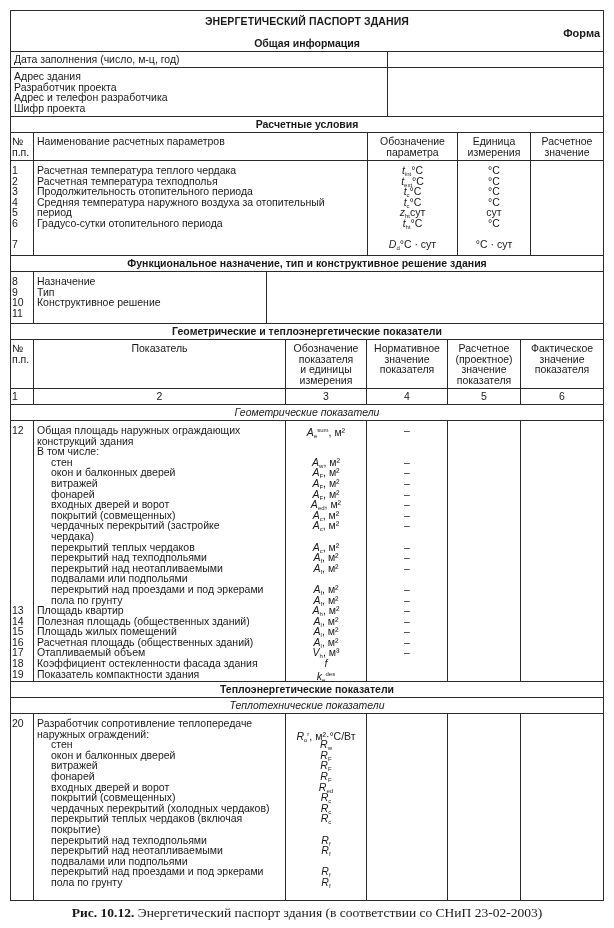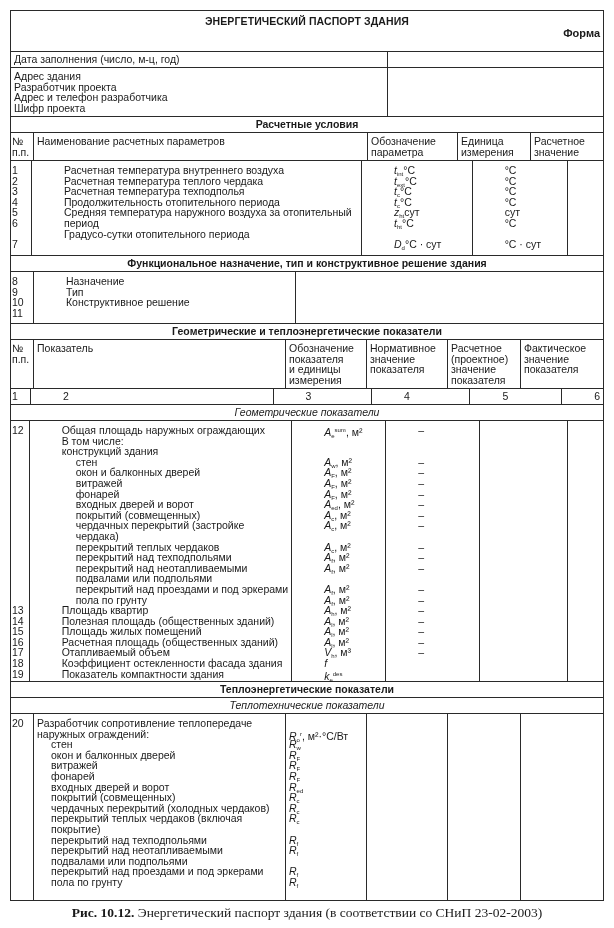--- a/index.html
+++ b/index.html
@@ -6,56 +6,57 @@
   body {
     width: 614px; height: 928px; position: relative; overflow: hidden;
     font-family: "Liberation Sans", sans-serif; color: #1a1a1a;
     font-size: 10.5px; line-height: 10.6px;
   }
   .frame {
     position: absolute; left: 10px; top: 10px; width: 592px;
     border: 1px solid #2a2a2a; border-bottom: none;
   }
   .row { position: relative; border-bottom: 1px solid #2a2a2a; }
-  .row.thick { border-bottom: 1.6px solid #2a2a2a; gap: 29px; }
+  .row.thick { border-bottom: 1.6px solid #2a2a2a; }
   .title-block { height: 40px; }
   .doc-title {
     position: absolute; left: 0; right: 0; top: 5px; text-align: center;
     font-weight: bold; font-size: 10.5px; letter-spacing: 0.1px;
   }
   .form-label {
     position: absolute; right: 3px; top: 17px; font-weight: bold; font-size: 11px;
   }
   .section-sub {
     position: absolute; left: 0; right: 0; top: 27px; text-align: center; font-weight: bold;
   }
   .sec-head { height: 15px; text-align: center; font-weight: bold; line-height: 15px; }
   .sec-ital { height: 15px; text-align: center; font-style: italic; line-height: 15px; }
   .cells { display: flex; }
   .cell { border-right: 1px solid #2a2a2a; padding: 1px 3px; box-sizing: border-box; }
   .cell:last-child { border-right: none; }
-  .center { text-align: left; }
+  .center { text-align: center; }
   .lines div { white-space: nowrap; height: 10.6px; }
   .indent { padding-left: 14px; }
   .sym { font-style: italic; }
   sub { vertical-align: -2px; } sup { vertical-align: 4px; }
   .caption {
     position: absolute; left: 0; right: 0; top: 906px; text-align: center;
     font-family: "Liberation Serif", serif; font-size: 13.5px; line-height: 14px;
   }
   .caption b { font-weight: bold; }
 </style>
 </head>
 <body>
 
 <div class="frame">
 
   <div class="row title-block">
     <div class="doc-title">ЭНЕРГЕТИЧЕСКИЙ ПАСПОРТ ЗДАНИЯ</div>
     <div class="form-label">Форма</div>
+    <div class="section-sub">Общая информация</div>
   </div>
 
   <div class="row cells" style="height:15px">
     <div class="cell" style="width:377px;line-height:13px">Дата заполнения (число, м-ц, год)</div>
     <div class="cell" style="flex:1"></div>
   </div>
 
   <div class="row thick cells" style="height:48px">
     <div class="cell lines" style="width:377px;padding-top:3px">
       <div>Адрес здания</div>
@@ -93,21 +94,20 @@
         <div>1</div>
         <div>2</div>
         <div>3</div>
         <div>4</div>
         <div>5</div>
         <div>6</div>
         <div>&nbsp;</div>
         <div>7</div>
       </div>
     <div class="cell lines" style="width:334px;padding-top:4px" id="cond-name">
-        <div>Расчетная температура внутреннего воздуха</div>
         <div>Расчетная температура теплого чердака</div>
         <div>Расчетная температура техподполья</div>
         <div>Продолжительность отопительного периода</div>
         <div>Средняя температура наружного воздуха за отопительный</div>
         <div>период</div>
         <div>Градусо-сутки отопительного периода</div>
       </div>
     <div class="cell lines center" style="width:90px;padding-top:4px" id="cond-sym">
         <div><span class="sym">t</span><sub style="font-size: 6px;">int</sub><span>°C</span></div>
         <div><span class="sym">t</span><sub style="font-size: 6px;">ext</sub><span>°C</span></div>
@@ -213,22 +213,22 @@
         <div>13</div>
         <div>14</div>
         <div>15</div>
         <div>16</div>
         <div>17</div>
         <div>18</div>
         <div>19</div>
       </div>
     <div class="cell lines" style="width:252px;padding-top:4px" id="geo-name">
         <div>Общая площадь наружных ограждающих</div>
+        <div>конструкций здания</div>
         <div>В том числе:</div>
-        <div>конструкций здания</div>
         <div class="indent">стен</div>
         <div class="indent">окон и балконных дверей</div>
         <div class="indent">витражей</div>
         <div class="indent">фонарей</div>
         <div class="indent">входных дверей и ворот</div>
         <div class="indent">покрытий (совмещенных)</div>
         <div class="indent">чердачных перекрытий (застройке</div>
         <div class="indent">чердака)</div>
         <div class="indent">перекрытий теплых чердаков</div>
         <div class="indent">перекрытий над техподпольями</div>

